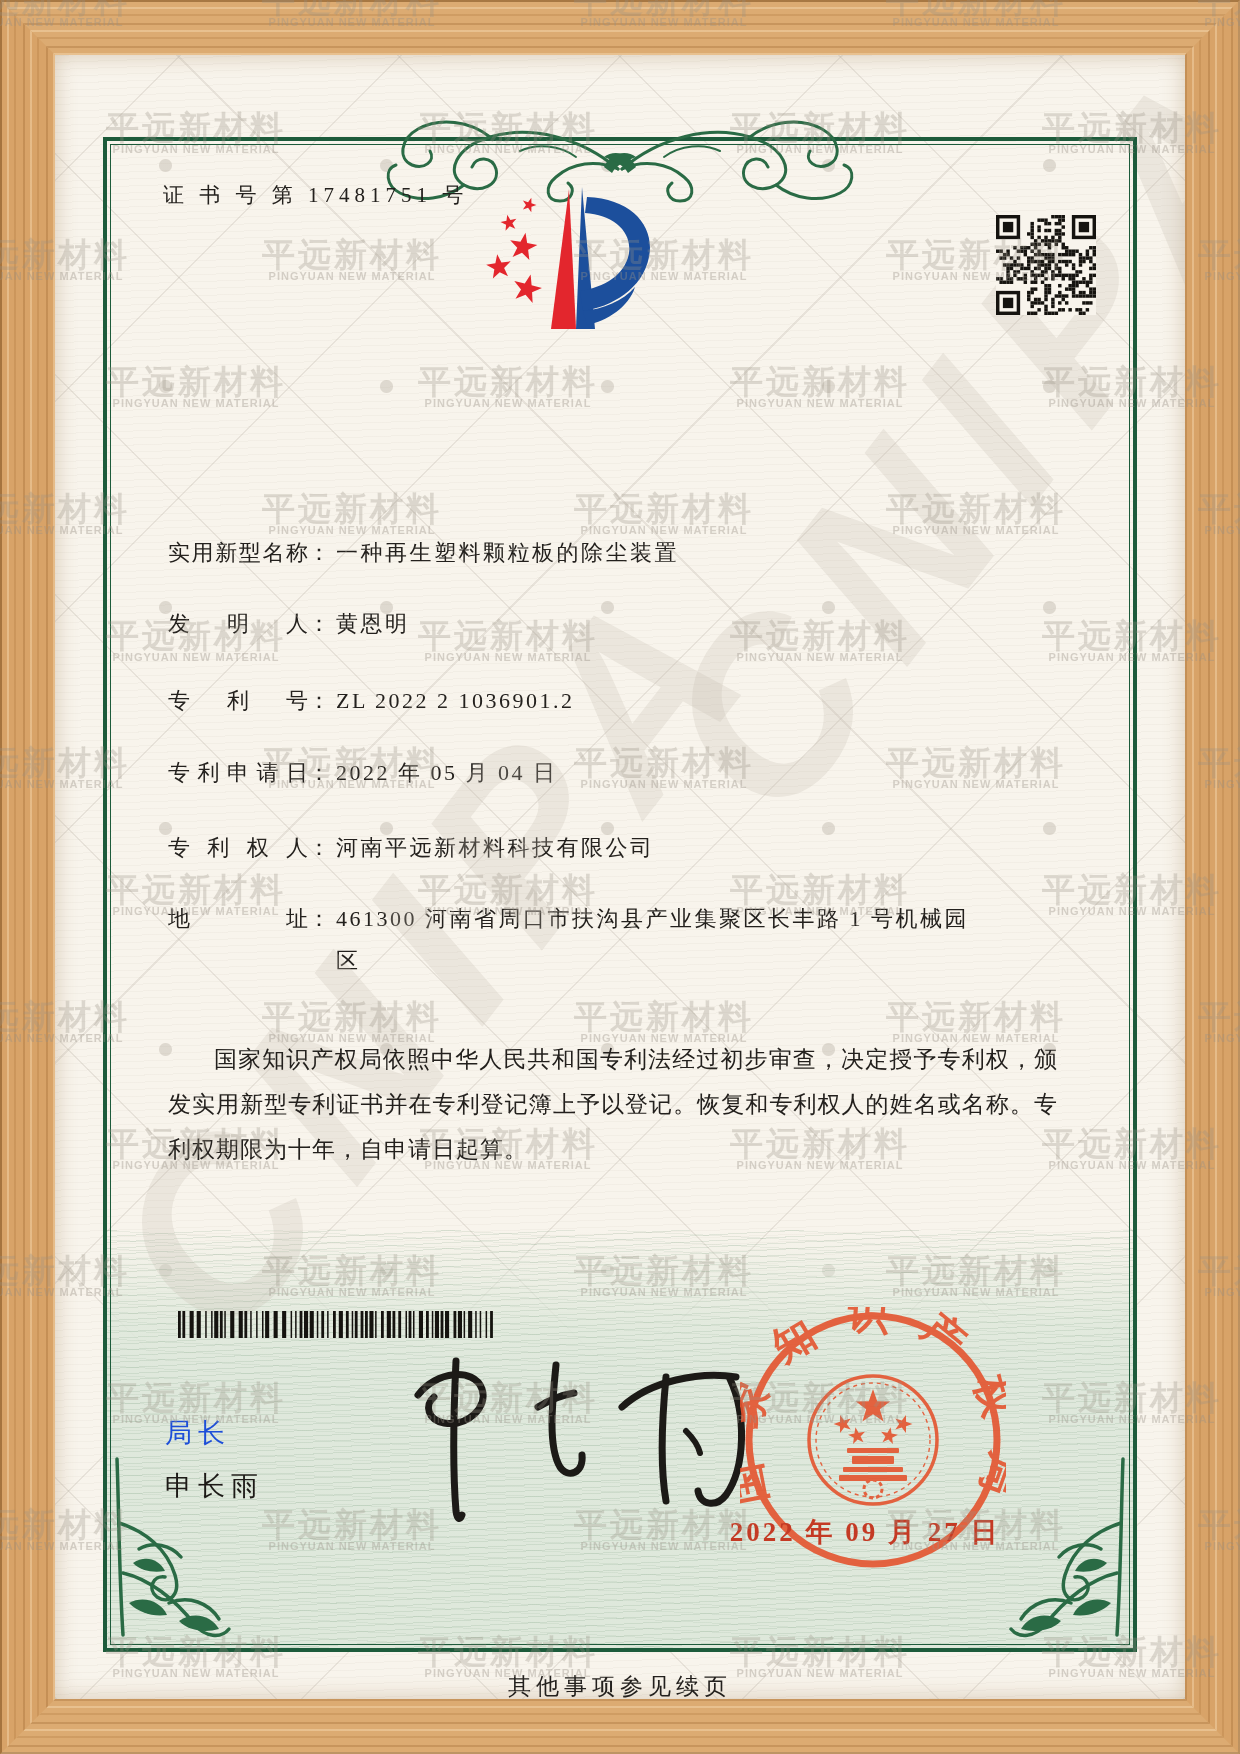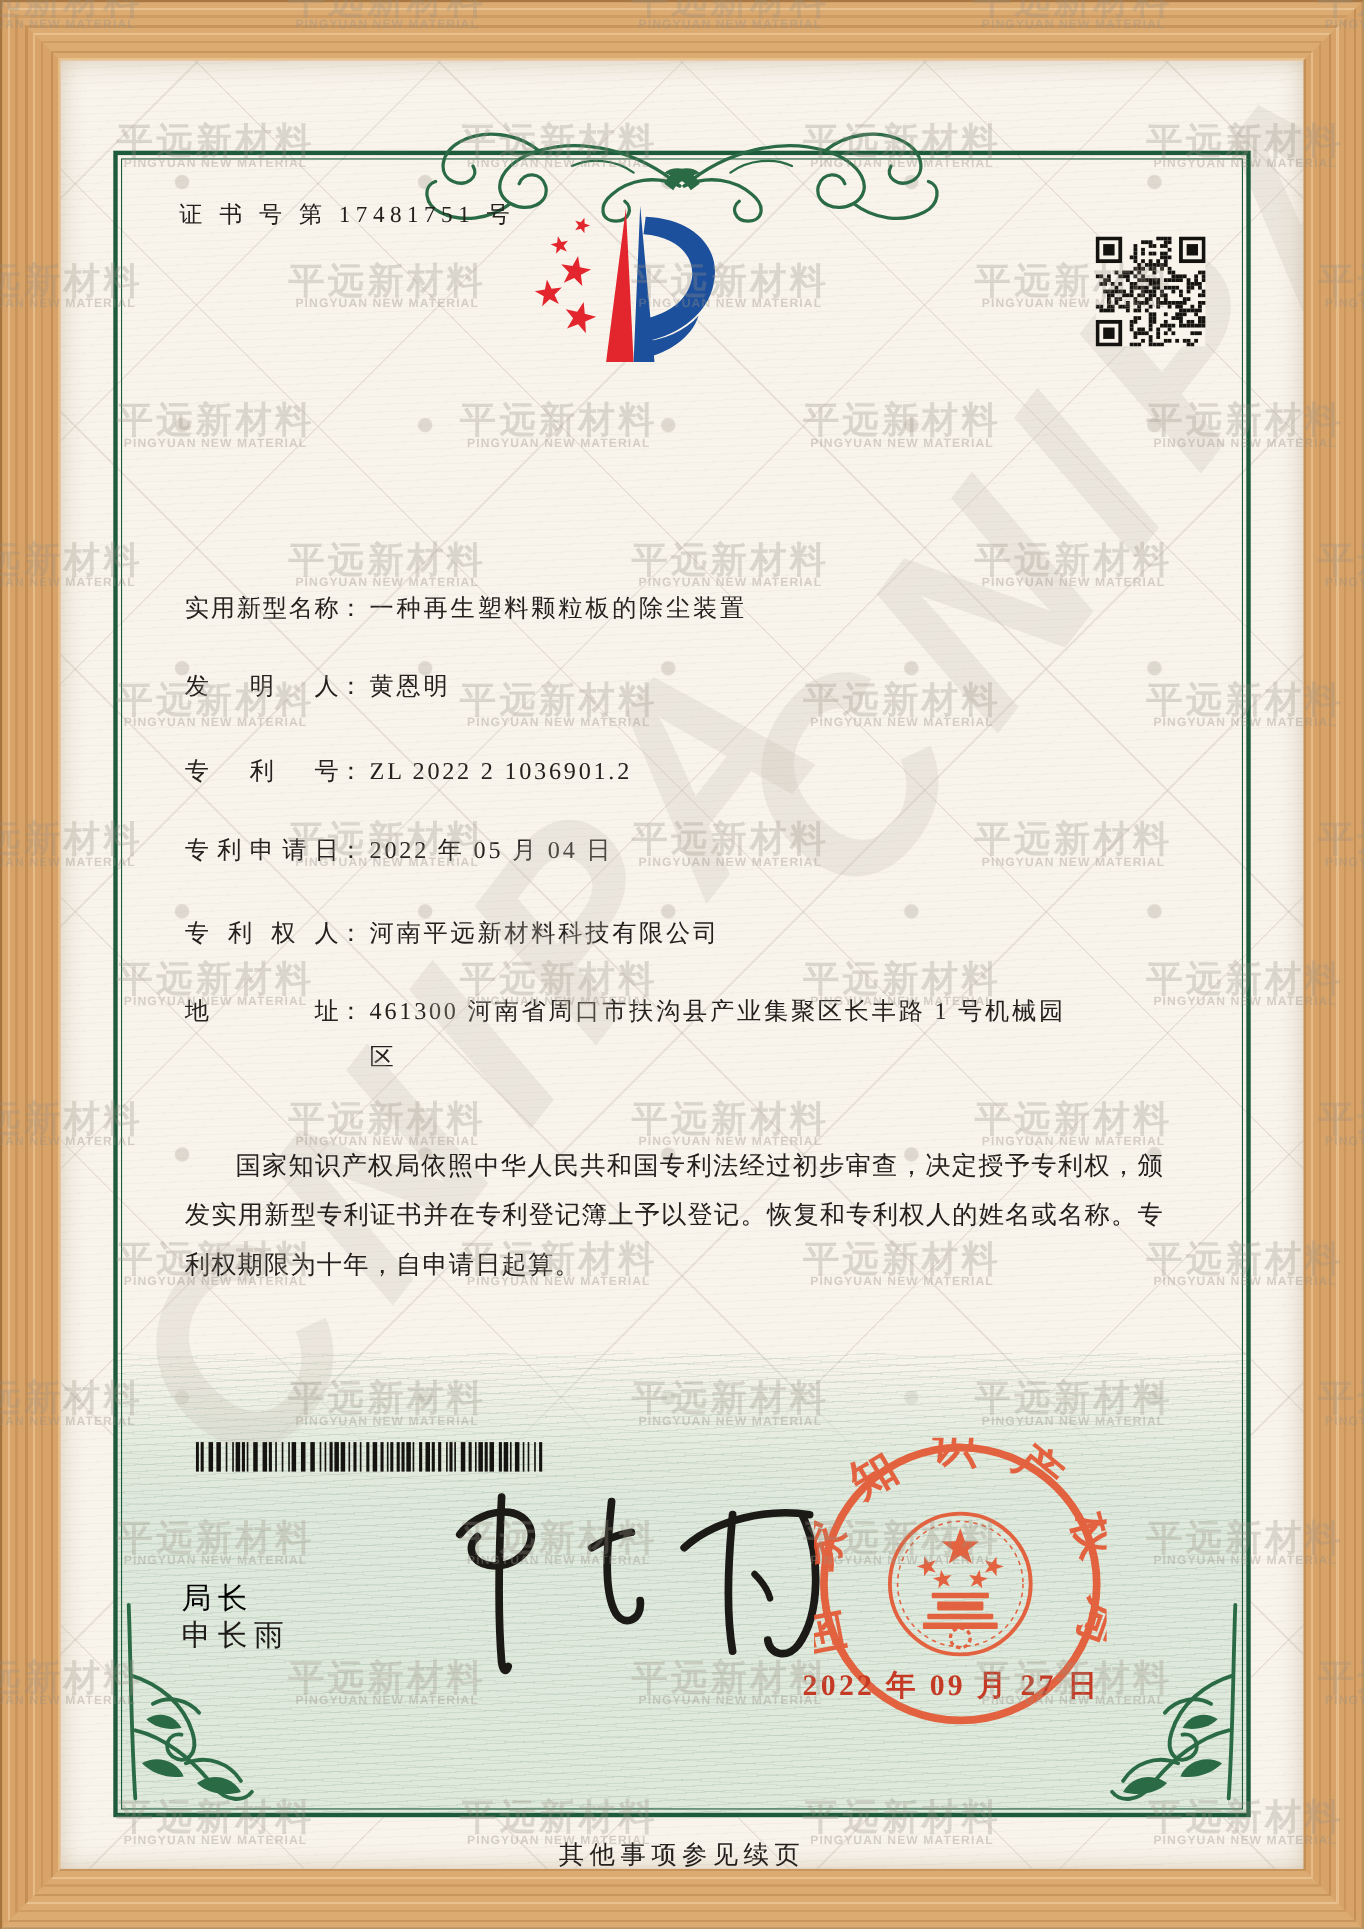--- a/index.html
+++ b/index.html
@@ -57,22 +57,22 @@
   .f-label{display:inline-block;width:140px;text-align:justify;text-align-last:justify;vertical-align:top;}
   .f-colon{display:inline-block;vertical-align:top;margin-right:6px;}
   .f-value{display:inline-block;letter-spacing:2.5px;vertical-align:top;}
   .f-wrap .f-value{white-space:normal;width:645px;line-height:42px;margin-top:-5px;}
   #grant-row{position:absolute;left:113px;top:921px;width:940px;font-size:22px;color:#23201d;white-space:nowrap;z-index:3;}
   #grant-right{position:absolute;left:467px;top:0;}
   #paragraphs{left:113px;top:982px;width:890px;font-size:23px;line-height:45px;color:#23201d;
               text-align:justify;letter-spacing:1px;}
   #paragraphs p{margin:0 0 6px 0;text-indent:2em;}
   #barcode{left:123px;top:1256px;width:318px;height:27px;}
-  #director-title{left:110px;top:1360px;font-size:27px;color:#000000;
-     font-family:Liberation Mono, monospace;letter-spacing:6px;margin-top:20px;}
+  #director-title{left:110px;top:1360px;font-size:27px;color:#1d4ed8;
+     font-family:Liberation Mono, monospace;letter-spacing:6px;}
   #director-name{left:110px;top:1413px;font-size:27px;color:#1d1a17;
      font-family:"Liberation Sans","DejaVu Sans",sans-serif;letter-spacing:6px;}
   #signature{left:315px;top:1288px;width:420px;height:185px;}
   
   #seal{left:685px;top:1252px;width:266px;height:266px;z-index:4;opacity:.9;}
   #seal-date{left:640px;top:1459px;width:340px;z-index:5;text-align:center;font-size:27px;
     color:#c43a24;letter-spacing:3px;font-weight:bold;}
   #page-info{left:0;width:1130px;top:1551px;text-align:center;font-size:20px;letter-spacing:3px;color:#23201d;}
   #continuation{left:0;width:1130px;top:1616px;text-align:center;font-size:23px;letter-spacing:5px;color:#23201d;}
   

